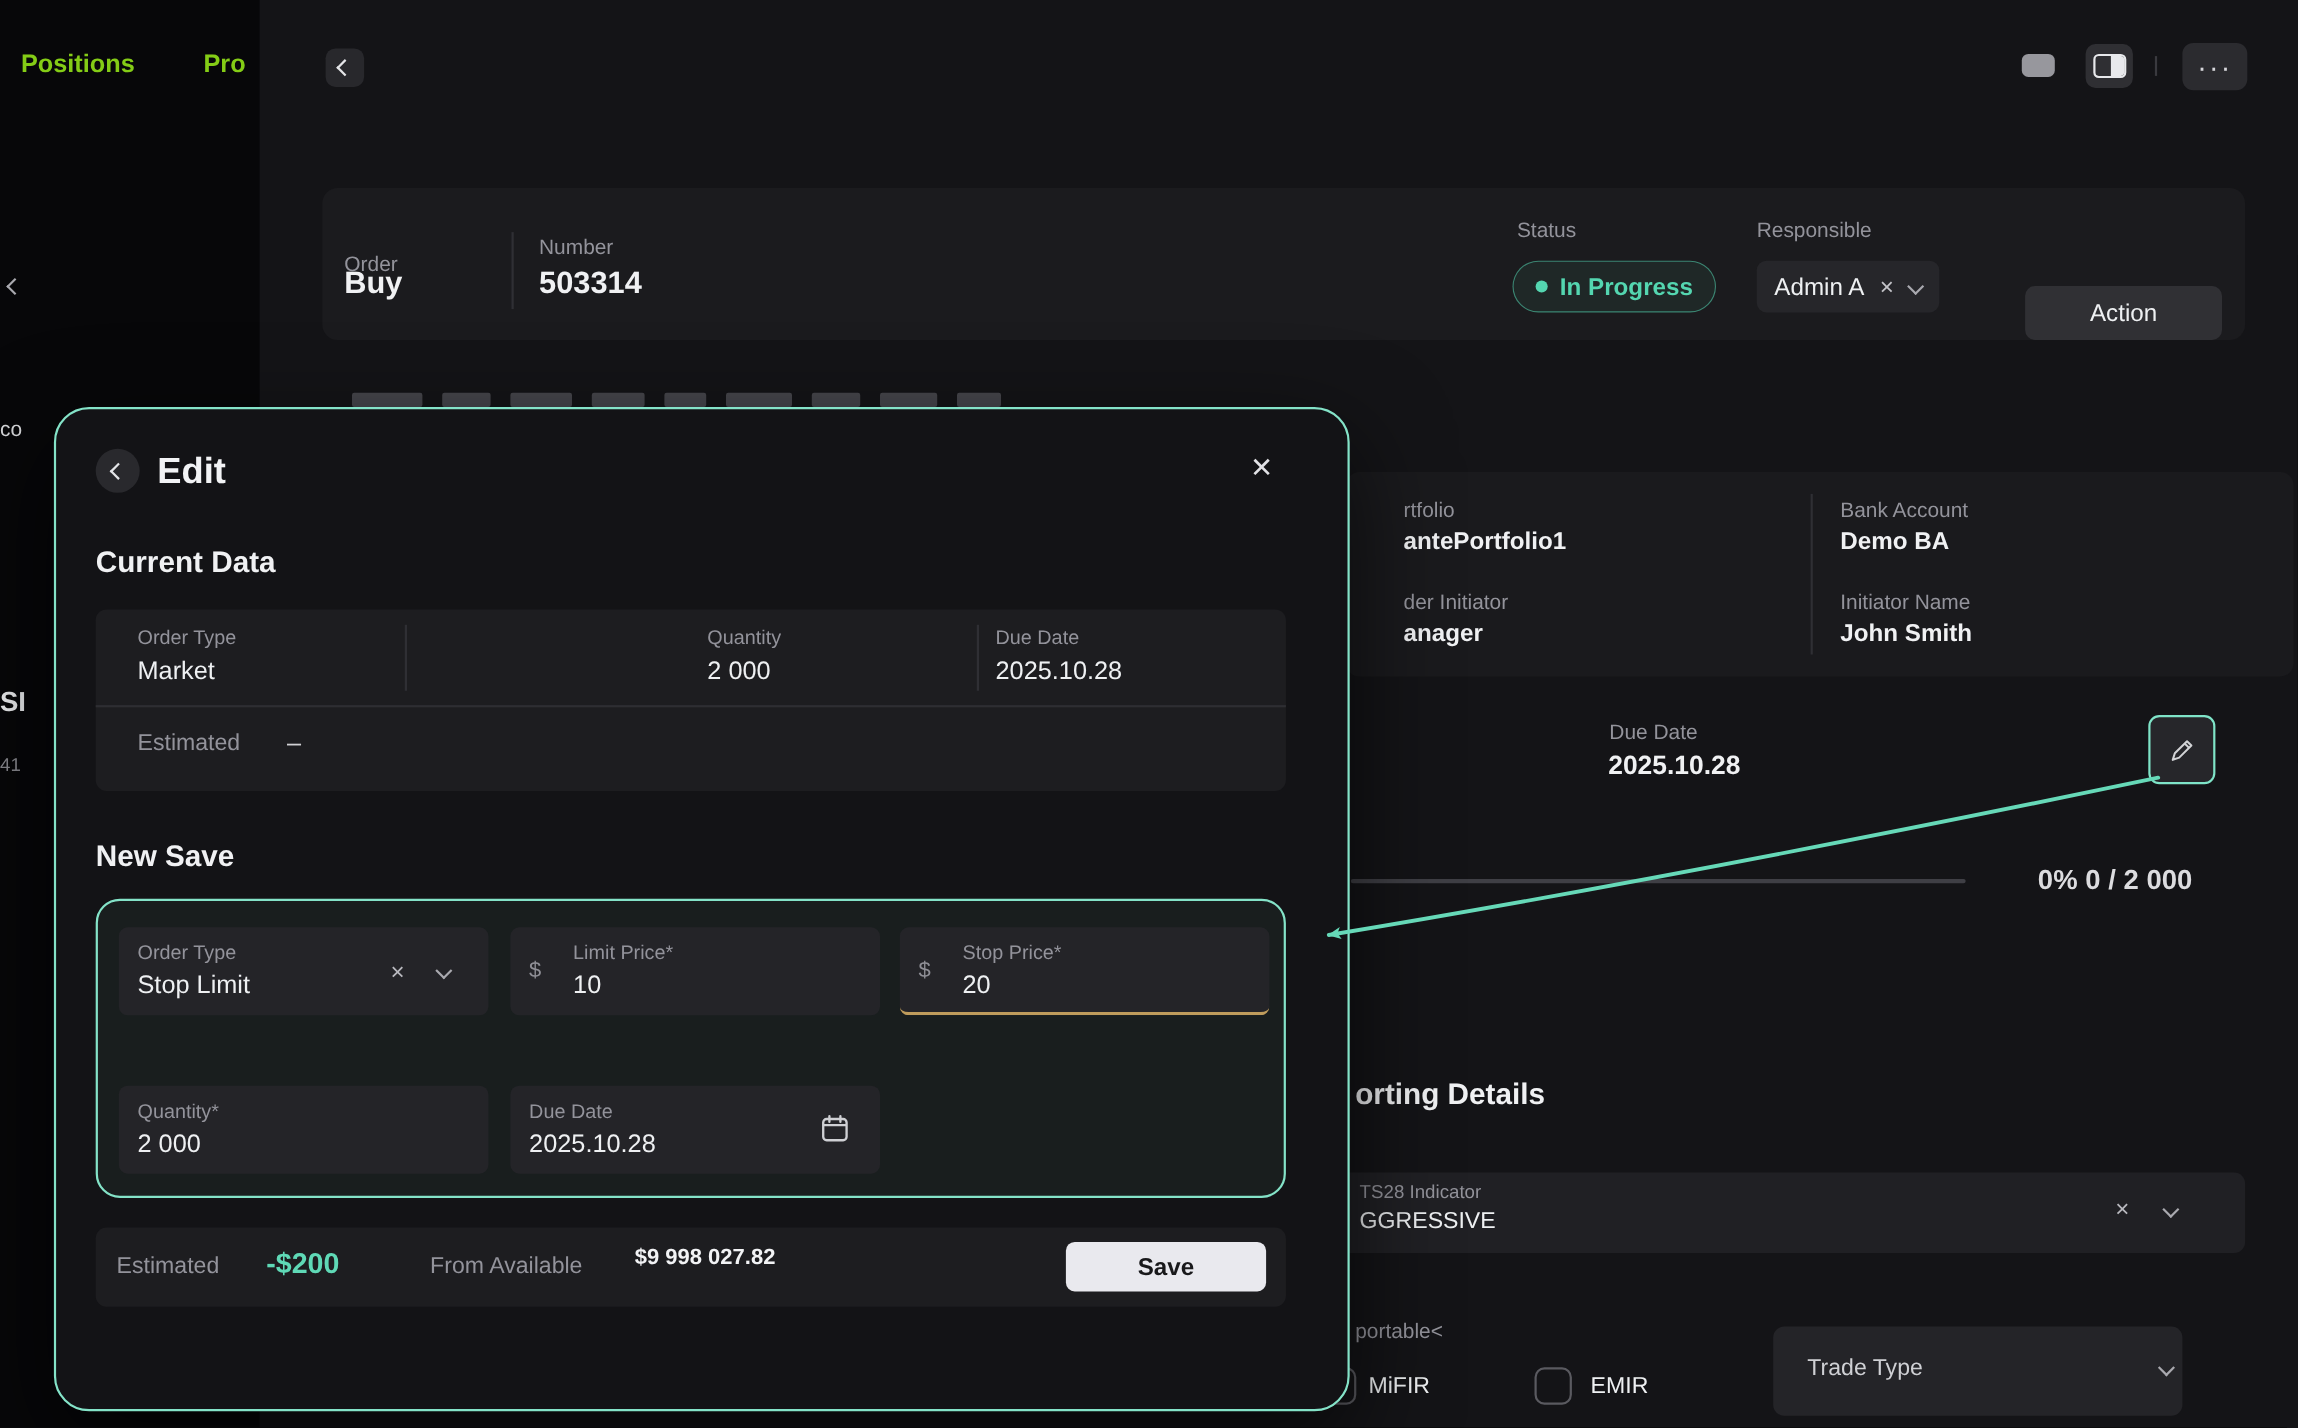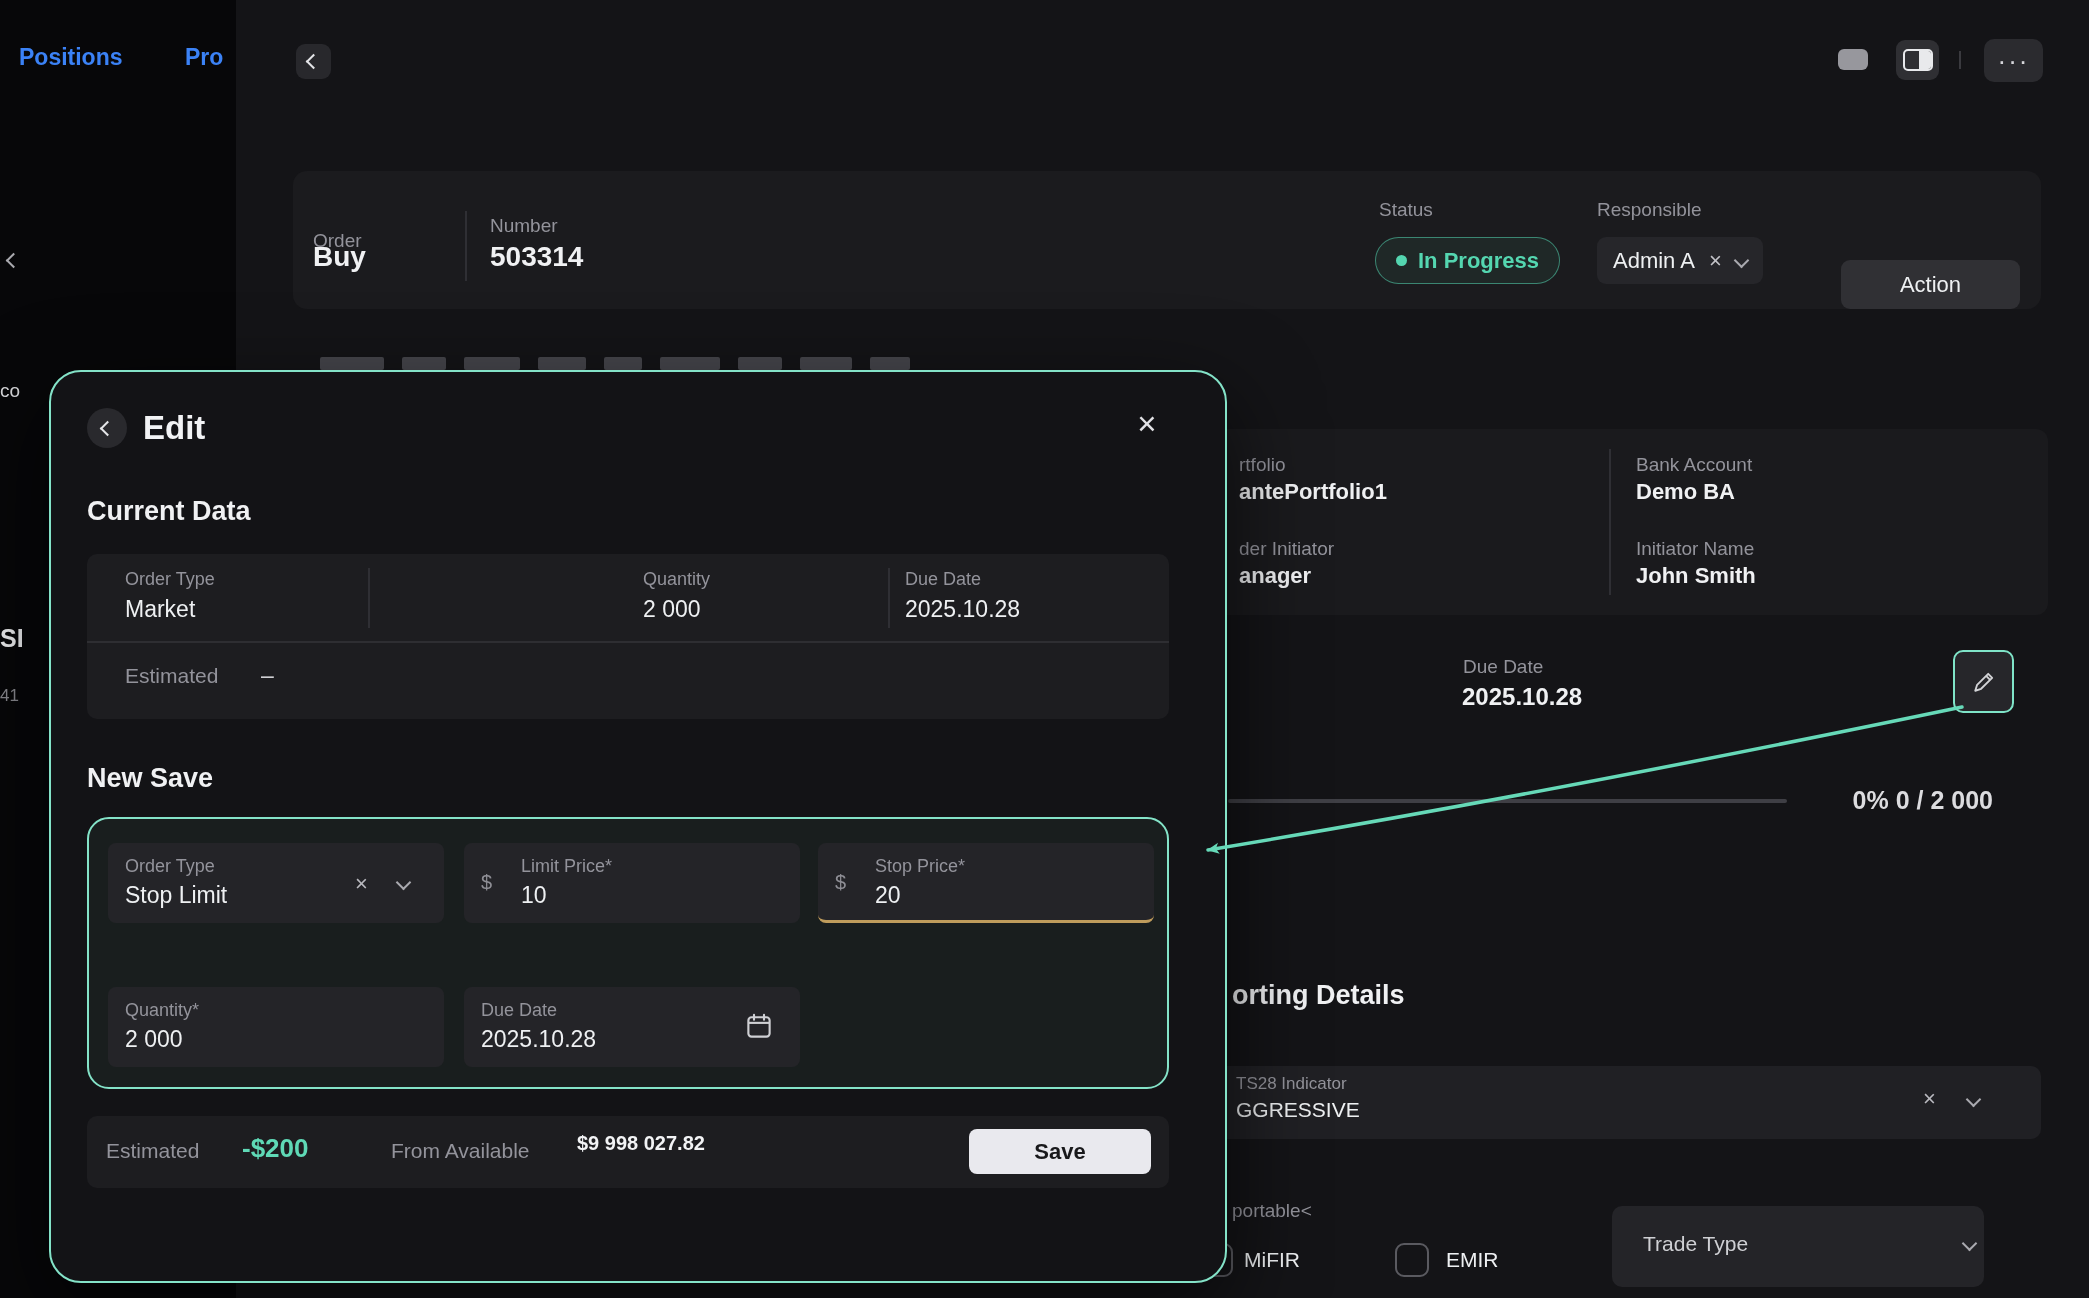--- a/index.html
+++ b/index.html
@@ -4,21 +4,21 @@
 <style>
   *{box-sizing:border-box;margin:0;padding:0}
   html,body{background:#000;}
   .stage{position:relative;width:2089px;height:1298px;overflow:hidden;
          background:#141417;font-family:"Liberation Sans",sans-serif;
          -webkit-font-smoothing:antialiased;color:#eef0f2;}
   .abs{position:absolute;white-space:nowrap;}
 
   
   .sidebar{position:absolute;left:0;top:0;width:236px;height:100%;background:#070709;z-index:1;}
-  .side-tab{position:absolute;top:44px;font-size:23px;font-weight:600;color:#3b82f6;cursor:pointer;}
+  .side-tab{position:absolute;top:44px;font-size:23px;font-weight:600;color:#84cc16;cursor:pointer;}
   .frag{position:absolute;left:0;color:#d7d8db;font-size:19px;}
   .frag.strong{font-size:25px;font-weight:700;color:#f0f1f3;}
   .frag.dim{font-size:17px;color:#8a8a90;}
 
   
   .chev{display:inline-block;width:11px;height:11px;border-right:2.2px solid #a9a9af;
         border-bottom:2.2px solid #a9a9af;transform:rotate(45deg);}
   .chev.left{transform:rotate(135deg);}
   .chev.light{border-color:#e4e5e8;}
 
@@ -143,21 +143,21 @@
   <span class="obsc" style="left:320px;width:64px"></span>
   <span class="obsc" style="left:402px;width:44px"></span>
   <span class="obsc" style="left:464px;width:56px"></span>
   <span class="obsc" style="left:538px;width:48px"></span>
   <span class="obsc" style="left:604px;width:38px"></span>
   <span class="obsc" style="left:660px;width:60px"></span>
   <span class="obsc" style="left:738px;width:44px"></span>
   <span class="obsc" style="left:800px;width:52px"></span>
   <span class="obsc" style="left:870px;width:40px"></span>
 
-  <section class="card" style="left:1187px;top:429px;width:861px;height:186px;background:#1a1a1d;border-radius:12px">
+  <section class="card" style="left:1224px;top:429px;width:861px;height:186px;background:#1a1a1d;border-radius:12px">
     <span class="vsep" style="left:422px;top:20px;height:146px"></span>
     <span class="lbl" style="left:52px;top:25px">rtfolio</span>
     <span class="val" style="left:52px;top:50px;font-size:22px">antePortfolio1</span>
     <span class="lbl" style="left:449px;top:25px">Bank Account</span>
     <span class="val" style="left:449px;top:50px;font-size:22px">Demo BA</span>
     <span class="lbl" style="left:52px;top:109px">der Initiator</span>
     <span class="val" style="left:52px;top:134px;font-size:22px">anager</span>
     <span class="lbl" style="left:449px;top:109px">Initiator Name</span>
     <span class="val" style="left:449px;top:134px;font-size:22px">John Smith</span>
   </section>

